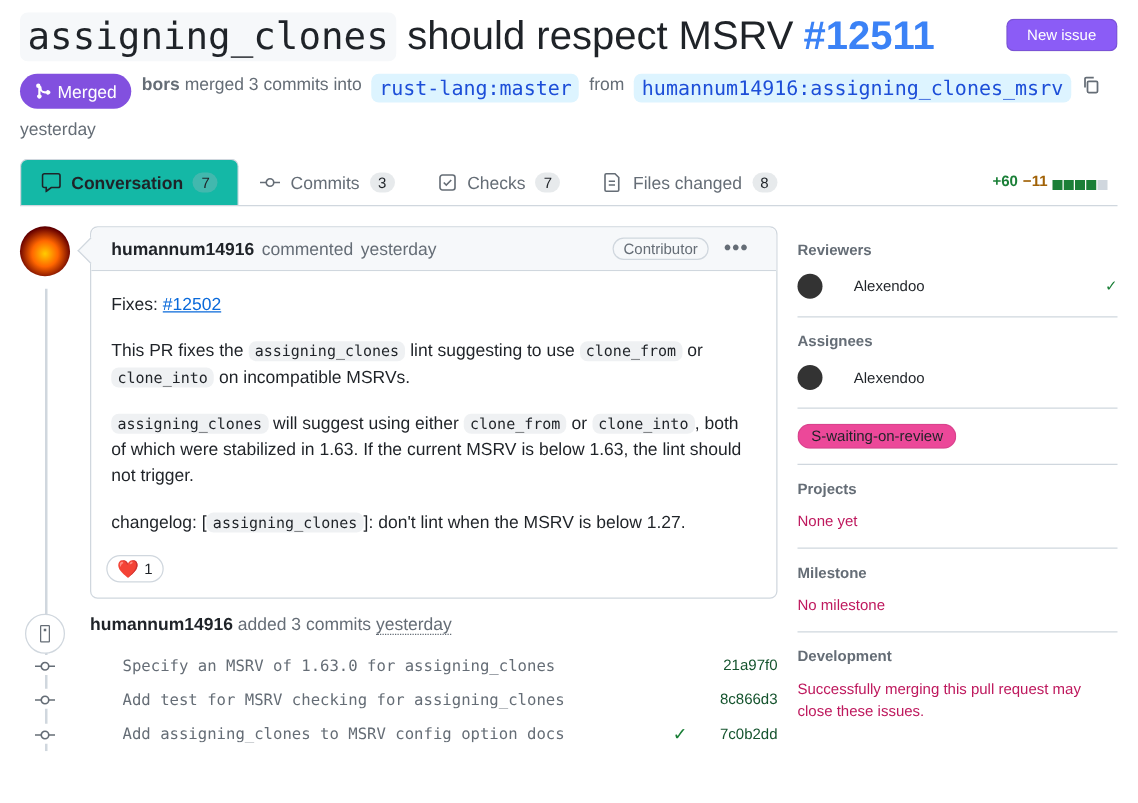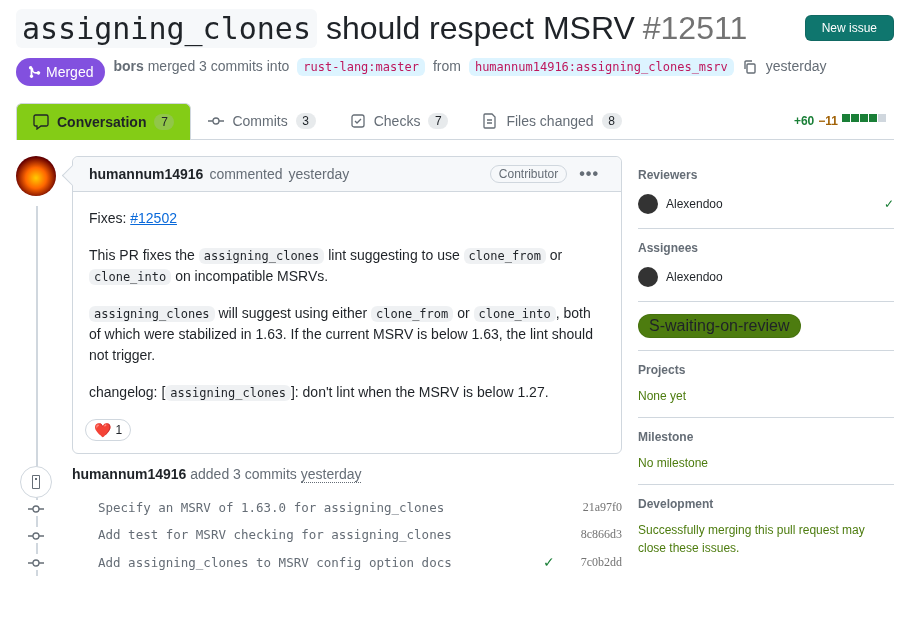--- a/index.html
+++ b/index.html
@@ -2,34 +2,34 @@
 <html><head>
 <meta charset="utf-8">
 <style>
 *{box-sizing:border-box;margin:0;padding:0}
 body{font-family:-apple-system,BlinkMacSystemFont,"Segoe UI",Helvetica,Arial,sans-serif;font-size:14px;color:#1f2328;background:#fff;padding:0 16px}
 a{color:#0969da;text-decoration:none}
 .header{display:flex;align-items:center;justify-content:space-between;padding:8px 0 4px}
 .title-wrap{display:flex;align-items:baseline;gap:8px;flex-wrap:wrap}
 .title{font-size:32px;font-weight:400;line-height:1.25}
 .title code{font-family:ui-monospace,SFMono-Regular,Menlo,monospace;background:#f6f8fa;padding:2px 6px;border-radius:6px;font-size:30px}
-.pr-num{color:#737373;font-size:32px;font-weight:400}
-.new-issue{background:#0f766e;color:#fff;border:1px solid rgba(31,35,40,.15);border-radius:6px;padding:5px 16px;font-size:12px;font-weight:500;cursor:pointer}
+.pr-num{color:#3b82f6;font-size:32px;font-weight:700}
+.new-issue{background:#8b5cf6;color:#fff;border:1px solid rgba(31,35,40,.15);border-radius:6px;padding:5px 16px;font-size:12px;font-weight:500;cursor:pointer}
 .meta-row{display:flex;align-items:flex-start;gap:8px;padding:6px 0 16px;flex-wrap:wrap}
 .merged-badge{background:#8250df;color:#fff;border-radius:999px;padding:6px 12px;font-size:14px;font-weight:500;display:inline-flex;align-items:center;gap:4px}
 .meta-row .txt{color:#656d76}
 .meta-row b{color:#656d76;font-weight:600}
-.branch{font-family:ui-monospace,Menlo,monospace;background:#ddf4ff;color:#be185d;padding:2px 6px;border-radius:6px;font-size:12px}
+.branch{font-family:ui-monospace,Menlo,monospace;background:#ddf4ff;color:#1d4ed8;padding:2px 6px;border-radius:6px;font-size:16px}
 .copy-ic{color:#656d76;cursor:pointer}
 .tabs{display:flex;align-items:center;border-bottom:1px solid #d0d7de;margin-bottom:16px}
 .tab{display:flex;align-items:center;gap:8px;padding:10px 16px;color:#656d76;cursor:pointer;font-size:14px;border:1px solid transparent;border-bottom:none;border-radius:6px 6px 0 0}
-.tab.active{color:#1f2328;background:#84cc16;border-color:#d0d7de;margin-bottom:-1px;font-weight:600}
+.tab.active{color:#1f2328;background:#14b8a6;border-color:#d0d7de;margin-bottom:-1px;font-weight:600}
 .tab .ic{width:16px;height:16px;fill:currentColor}
 .counter{background:rgba(175,184,193,.3);border-radius:999px;padding:1px 6px;font-size:12px;font-weight:500;color:#1f2328;min-width:20px;text-align:center}
-.diffstat{margin-left:auto;display:flex;align-items:flex-start;gap:4px;padding-right:8px;font-size:12px;font-weight:600}
+.diffstat{margin-left:auto;display:flex;align-items:flex-end;gap:4px;padding-right:8px;font-size:12px;font-weight:600}
 .add{color:#1a7f37}.del{color:#a16207}
 .blocks{display:flex;gap:1px}
 .blk{width:8px;height:8px}.bg{background:#1a7f37}.bn{background:#d0d7de}
 .layout{display:flex;gap:16px;align-items:flex-start}
 .main{flex:1;min-width:0}
 .side{width:256px;flex-shrink:0}
 .avatar{width:40px;height:40px;border-radius:50%;position:absolute;left:-56px;top:0;background:radial-gradient(circle at 50% 55%,#ffcc00 0%,#ff6600 35%,#660000 70%,#000 100%)}
 .main-col{margin-left:56px;position:relative}
 .main-col:before{content:"";position:absolute;left:-36px;top:50px;bottom:0;width:2px;background:#d0d7de}
 .comment{border:1px solid #d0d7de;border-radius:6px;background:#fff;position:relative}
@@ -47,31 +47,31 @@
 .react .h{font-size:14px}
 .tl-item{display:flex;align-items:flex-start;gap:12px;padding:12px 0;position:relative;min-height:32px}
 .tl-badge{width:32px;height:32px;border-radius:50%;background:#fff;border:1px solid #d0d7de;display:flex;align-items:center;justify-content:center;color:#656d76;position:absolute;left:-52px;z-index:1}
 .tl-text{color:#656d76;flex:1}
 .tl-text b{color:#1f2328;font-weight:600}
 .dashed{border-bottom:1px dotted #656d76}
 .commit-row{display:flex;align-items:center;gap:26px;padding:6px 0;position:relative}
 .commit-dot{width:16px;height:16px;position:absolute;left:-44px;z-index:1;background:#fff}
 .commit-dot svg{width:16px;height:16px;fill:#656d76}
 .commit-msg{font-family:ui-monospace,Menlo,monospace;font-size:12.5px;color:#656d76;flex:1;white-space:nowrap;overflow:hidden;text-overflow:ellipsis}
-.commit-sha{font-family:Liberation Serif, serif;font-size:12px;color:#737373}
+.commit-sha{font-family:Liberation Sans, sans-serif;font-size:12px;color:#14532d}
 .check-ic{color:#1a7f37}
 .side-sec{padding:12px 0;border-bottom:1px solid #d0d7de;font-size:12px}
 .side-sec:last-child{border-bottom:none}
 .side-h{font-weight:600;color:#656d76;margin-bottom:10px;font-size:12px}
-.side-row{display:flex;align-items:center;gap:8px;padding:2px 0}
+.side-row{display:flex;align-items:center;gap:25px;padding:2px 0}
 .av-s{width:20px;height:20px;border-radius:50%;background:#333}
 .side-row .nm{font-weight:500;color:#1f2328}
 .side-row .chk{color:#1a7f37;margin-left:auto}
-.label-pill{display:inline-block;background:#4d7c0f;border:1px solid rgba(0,0,0,.08);border-radius:999px;padding:2px 10px;font-size:16px;color:#1f2328}
-.side-txt{color:#4d7c0f;line-height:1.5}
+.label-pill{display:inline-block;background:#ec4899;border:1px solid rgba(0,0,0,.08);border-radius:999px;padding:2px 10px;font-size:12px;color:#1f2328}
+.side-txt{color:#be185d;line-height:1.5}
 svg{display:inline-block;vertical-align:middle}
 </style>
 </head>
 <body>
 
 <div class="header">
   <div class="title-wrap">
     <span class="title"><code>assigning_clones</code><span> should respect MSRV </span></span>
     <span class="pr-num">#12511</span>
   </div>

